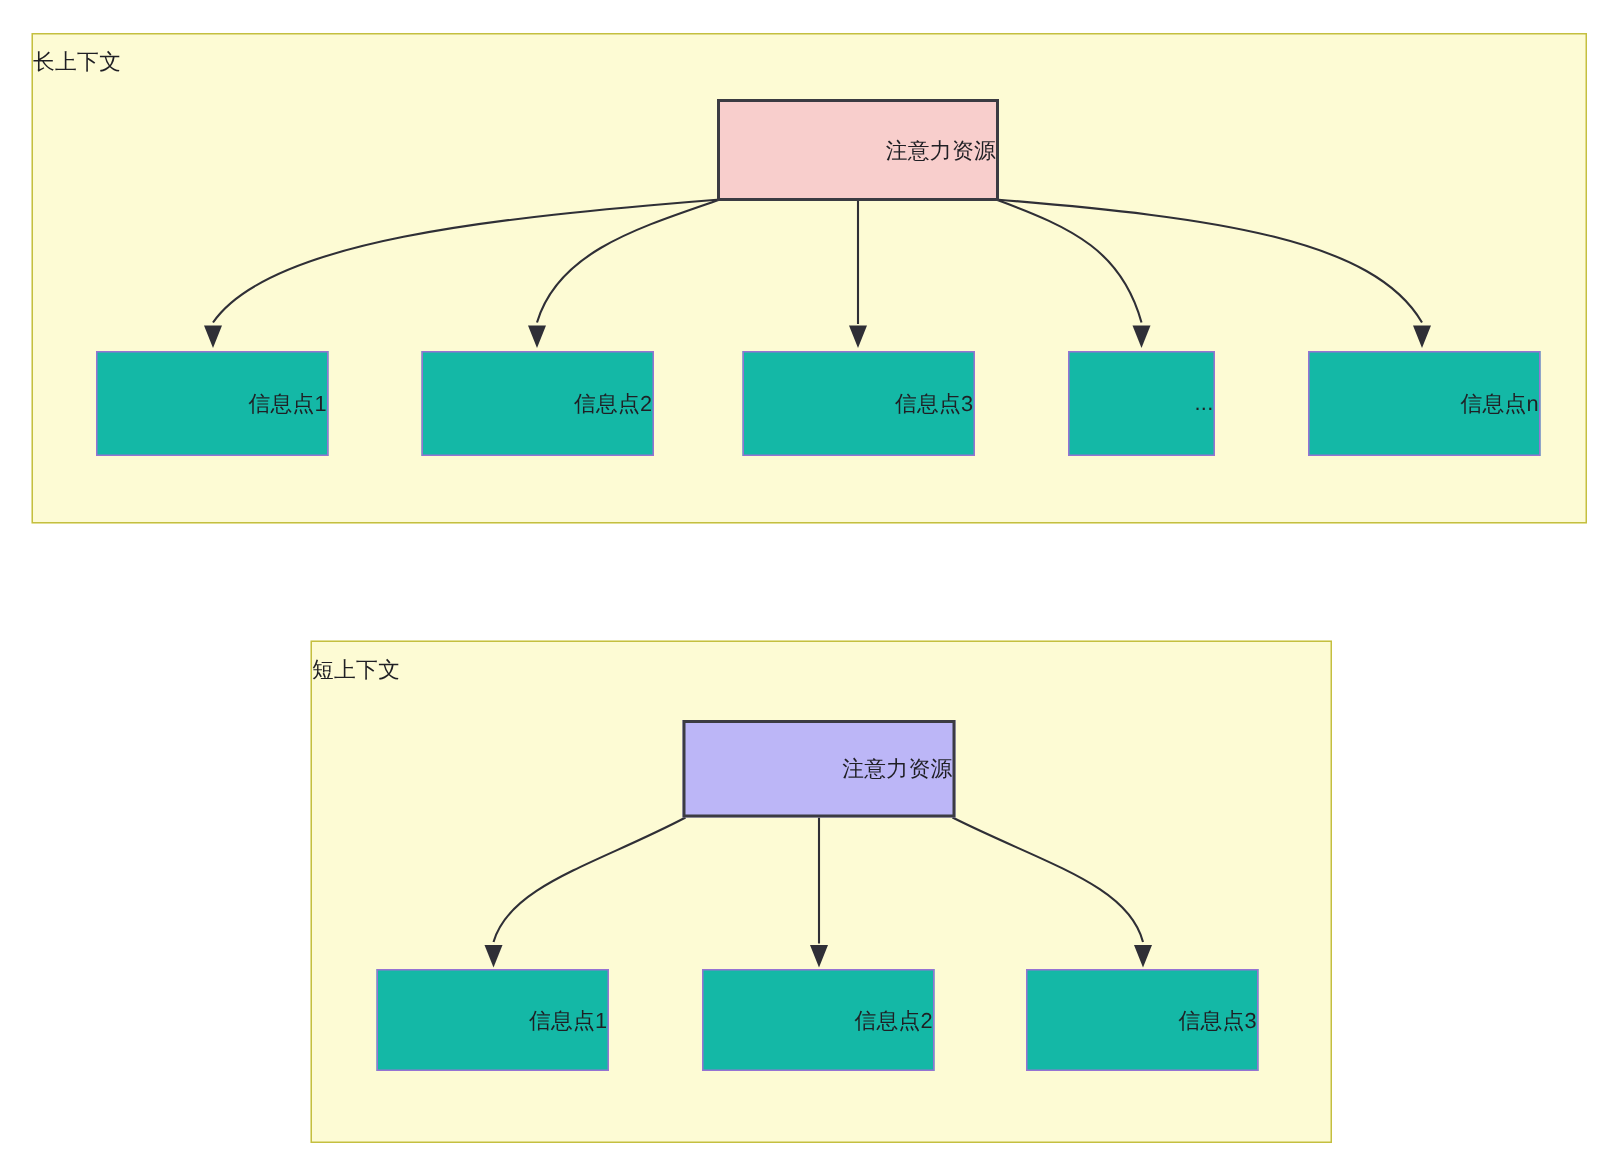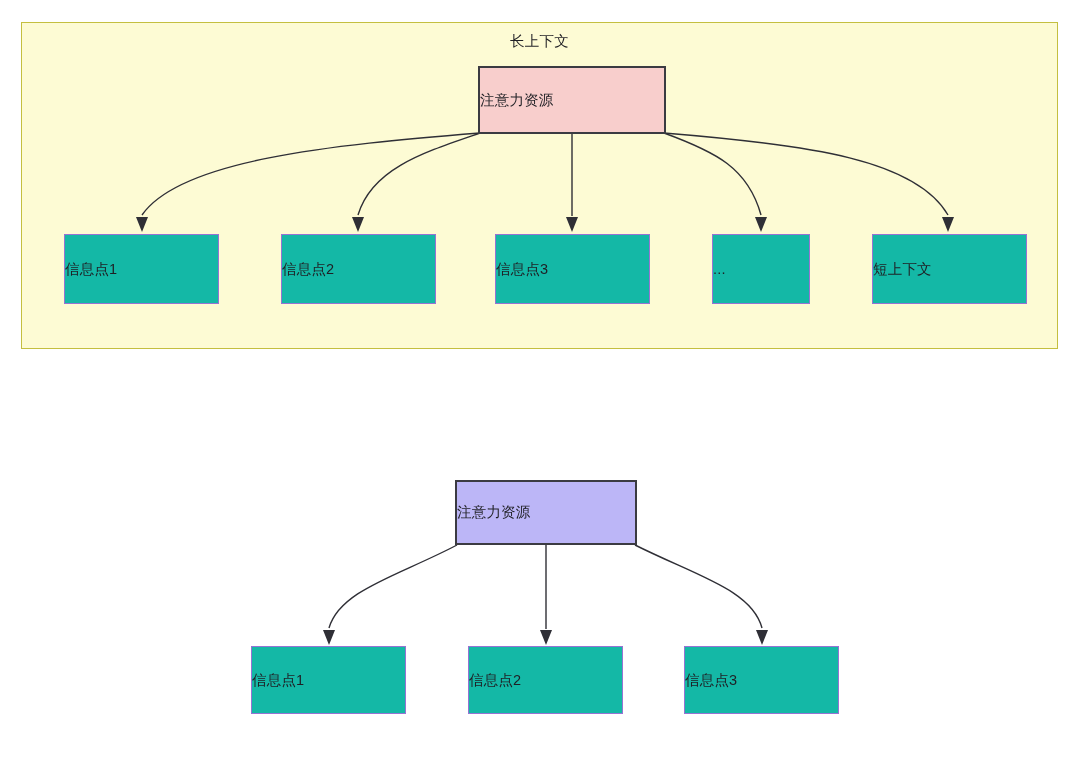--- a/index.html
+++ b/index.html
@@ -35,33 +35,33 @@
   }
   #panel-short {
     left: 207px;
     top: 427px;
     width: 681px;
     height: 335px;
   }
   .panel-title {
     position: absolute;
     width: 100%;
-    text-align: center;
+    text-align: left;
     top: 9px;
     left: 0;
     font-size: 14.5px;
     color: #1f1f24;
     letter-spacing: 0.2px;
   }
   .node {
     position: absolute;
     box-sizing: border-box;
     display: flex;
     align-items: center;
-    justify-content: flex-start;
+    justify-content: flex-end;
     font-size: 14.5px;
     color: #1f1f24;
     letter-spacing: 0.2px;
   }
   .node-root-pink {
     background: #f8cecc;
     border: 2px solid #3b3b42;
   }
   .node-root-blue {
     background: #bcb6f7;
@@ -131,23 +131,26 @@
 
   <div class="node node-info" style="left:495px; top:234px; width:155px; height:70px;">
     <span>信息点3</span>
   </div>
 
   <div class="node node-info" style="left:712px; top:234px; width:98px; height:70px;">
     <span>...</span>
   </div>
 
   <div class="node node-info" style="left:872px; top:234px; width:155px; height:70px;">
-    <span>短上下文</span>
+    <span>信息点n</span>
   </div>
 
+  <div class="panel" id="panel-short">
+    <div class="panel-title">短上下文</div>
+  </div>
 
   <svg class="edges" viewBox="0 0 1080 774">
 
     <path d="M 457 545 C 398 576 340 590 329 628"></path>
     <polygon points="329,645 323,630 335,630"></polygon>
 
     <path d="M 546 545 L 546 629"></path>
     <polygon points="546,645 540,630 552,630"></polygon>
 
     <path d="M 635 545 C 697 576 752 590 762 628"></path>

